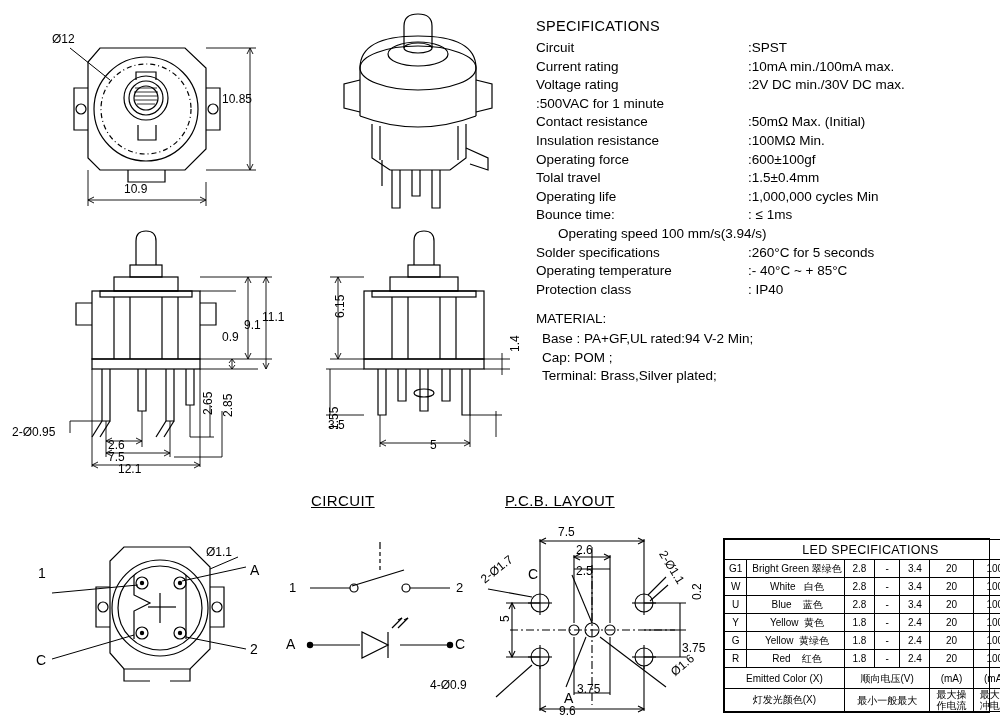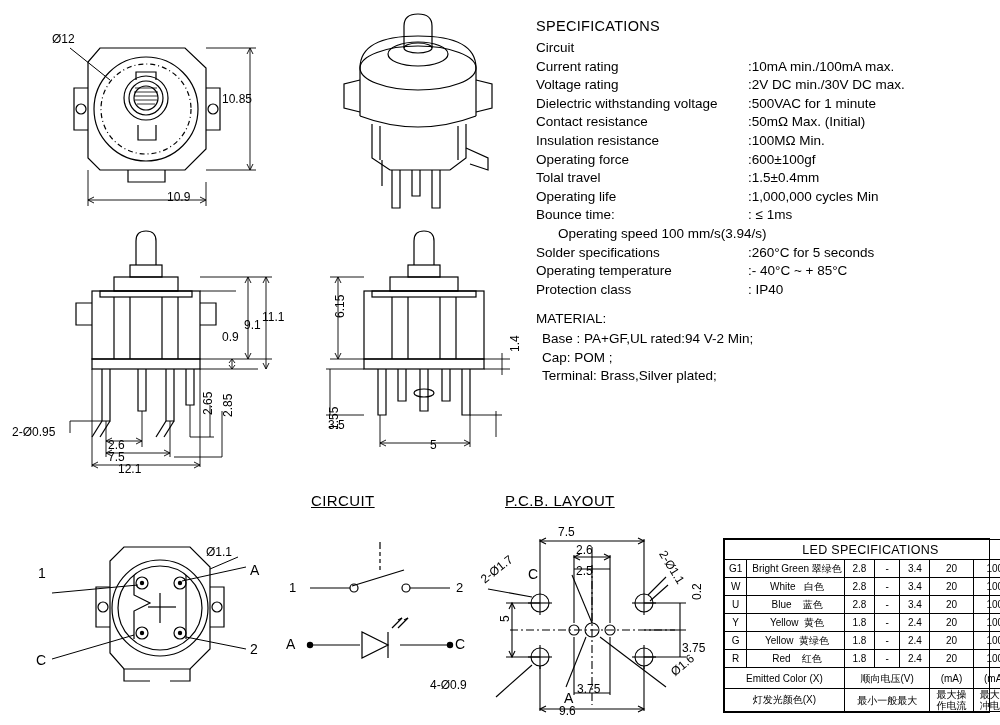--- a/index.html
+++ b/index.html
@@ -86,21 +86,21 @@
     <path d="M78 160 L78 196"></path>
     <path d="M196 172 L196 196"></path>
     <path d="M78 190 L196 190"></path>
     <path d="M84 187 L78 190 L84 193"></path>
     <path d="M190 187 L196 190 L190 193"></path>
   </g>
 </svg>
 </div>
 <div class="abs dim" style="left:52px;top:32px;">Ø12</div>
 <div class="abs dim" style="left:222px;top:92px;">10.85</div>
-<div class="abs dim" style="left:124px;top:190px;margin-left:43px;">10.9</div>
+<div class="abs dim" style="left:124px;top:182px;">10.9</div>
 
 <div class="abs" style="left:320px;top:8px;">
 <svg width="200" height="210" viewBox="0 0 200 210">
   <g fill="none" stroke="#000" stroke-width="1.2">
 
     <path d="M84 40 L84 18 Q84 6 98 6 Q112 6 112 18 L112 40"></path>
     <ellipse cx="98" cy="40" rx="14" ry="5"></ellipse>
 
     <ellipse cx="98" cy="46" rx="30" ry="12"></ellipse>
 
@@ -428,31 +428,31 @@
 <div class="abs dim" style="left:430px;top:678px;">4-Ø0.9</div>
 <div class="abs dim" style="left:668px;top:668px;transform:rotate(-40deg);transform-origin:0 0;">Ø1.6</div>
 <div class="abs dim" style="left:528px;top:566px;font-size:14px;">C</div>
 <div class="abs dim" style="left:564px;top:690px;font-size:14px;">A</div>
 
 <div class="abs" id="spec-block">
   <div id="spec-title">SPECIFICATIONS</div>
 
   <div class="spec-row">
     <div class="spec-label">Circuit</div>
+    <div class="spec-val">:SPST</div>
   </div>
   <div class="spec-row">
     <div class="spec-label">Current rating</div>
     <div class="spec-val">:10mA min./100mA max.</div>
   </div>
   <div class="spec-row">
     <div class="spec-label">Voltage rating</div>
     <div class="spec-val">:2V DC min./30V DC max.</div>
   </div>
   <div class="spec-row">
-    <div class="spec-label">Dielectric withstanding voltage</div>
     <div class="spec-val">:500VAC for 1 minute</div>
   </div>
   <div class="spec-row">
     <div class="spec-label">Contact resistance</div>
     <div class="spec-val">:50mΩ  Max. (Initial)</div>
   </div>
   <div class="spec-row">
     <div class="spec-label">Insulation resistance</div>
     <div class="spec-val">:100MΩ  Min.</div>
   </div>

